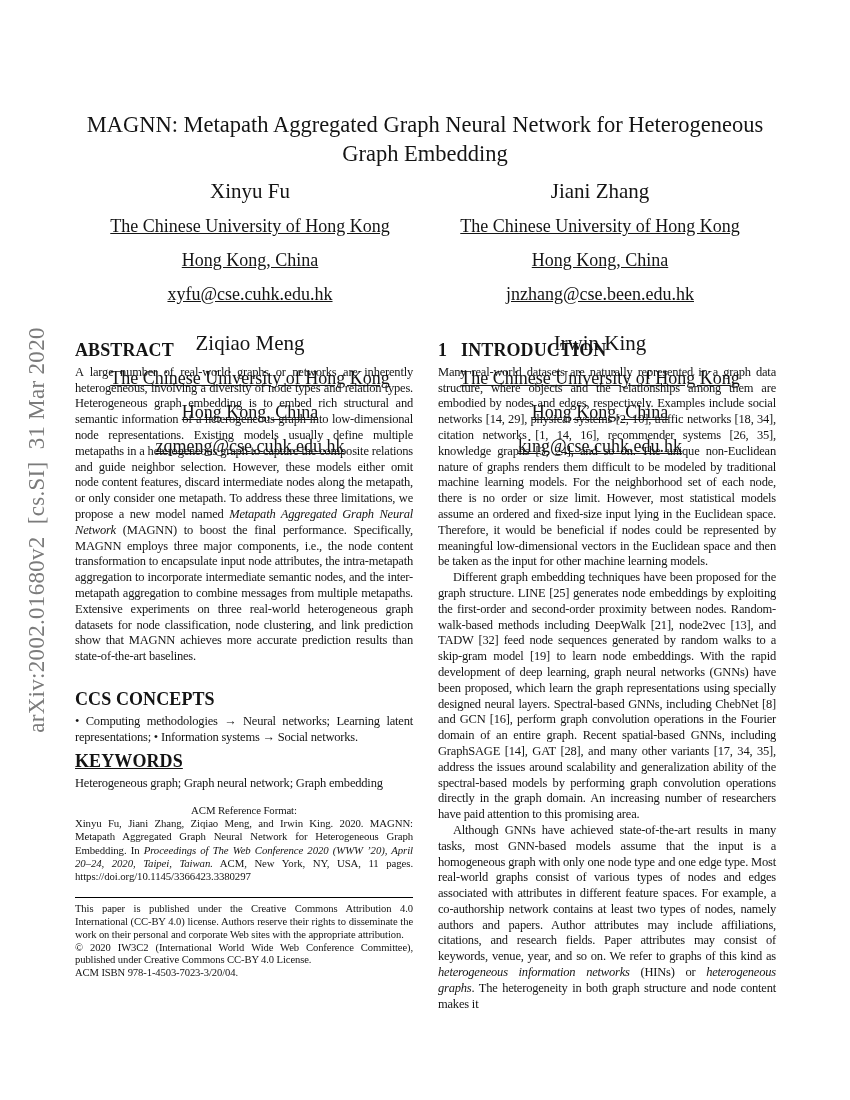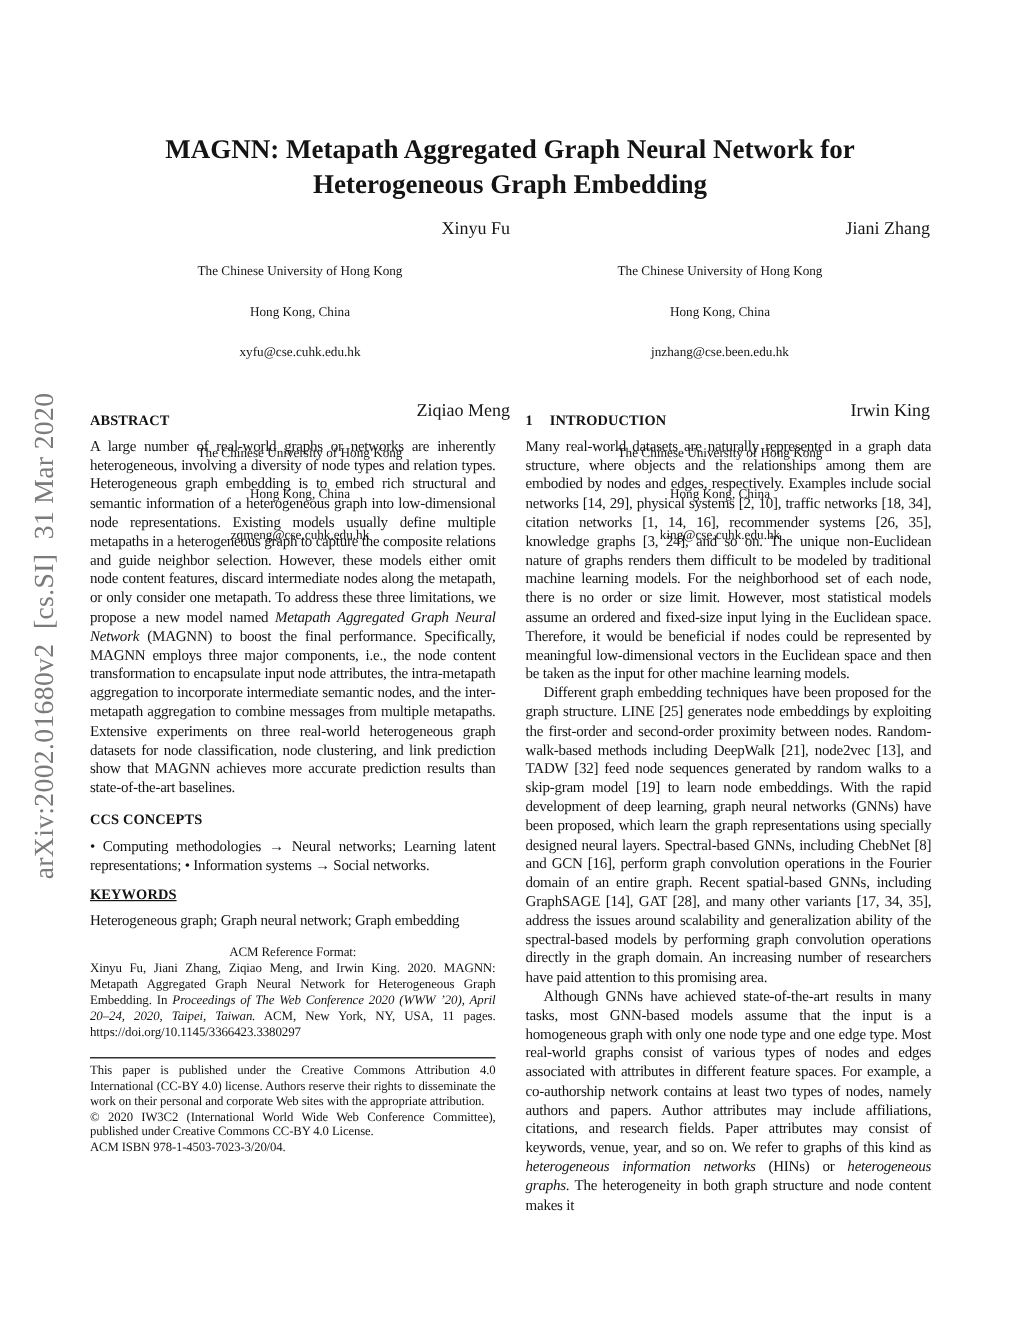--- a/index.html
+++ b/index.html
@@ -19,57 +19,57 @@
     white-space:pre;
     font-size:23px;
     letter-spacing:0.3px;
   }
   
   .title{
     position:absolute;
     top:110px;left:0;right:0;
     text-align:center;
     font-size:22.5px;
-    font-weight:bold;
+    font-weight:normal;
     line-height:29px;
     margin:0;
   }
   .title span{display:inline-block;max-width:680px;}
   
   .authors{
     position:absolute;
     top:182px;left:75px;width:700px;
     display:grid;
     grid-template-columns:1fr 1fr;
     row-gap:15px;
   }
   .author{text-align:center;}
-  .author .name{font-size:15px;line-height:19px;margin:0 0 3px 0;text-align:right;}
-  .author .detail{font-size:11px;line-height:18px;margin:16px;}
+  .author .name{font-size:21px;line-height:19px;margin:0 0 3px 0;}
+  .author .detail{font-size:18px;line-height:18px;margin:16px;text-decoration:underline;}
   
   .col{
     position:absolute;
     top:343px;
     width:338px;
     text-align:justify;
     font-size:12.5px;
     line-height:15.8px;
     letter-spacing:-0.2px;
   }
   .col-left{left:75px;}
   .col-right{left:438px;}
   .sechead{
-    font-size:12px;
+    font-size:18px;
     font-weight:bold;
     margin:0 0 6px 0;
     text-align:left;
     letter-spacing:0.1px;
   }
   .sechead .secnum{display:inline-block;margin-right:14px;}
-  .mt1{margin-top:11px;}
+  .mt1{margin-top:27px;}
   .mt2{margin-top:9px;text-decoration:underline;}
   .col p{margin:0;}
   .col p.indented{text-indent:15px;}
   .it{font-style:italic;}
   .bd{font-weight:normal;}
   
   .acmref{margin-top:12px;font-size:10.8px;line-height:13.2px;letter-spacing:-0.1px;}
   .acmref-head{font-weight:normal;margin:0 0 1px 0;text-align:center;}
   
   .footnote{margin-top:14px;font-size:10.6px;line-height:12.8px;letter-spacing:-0.1px;}

